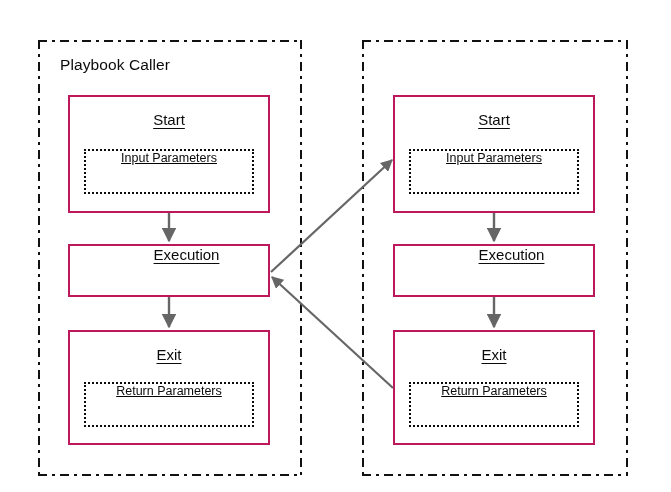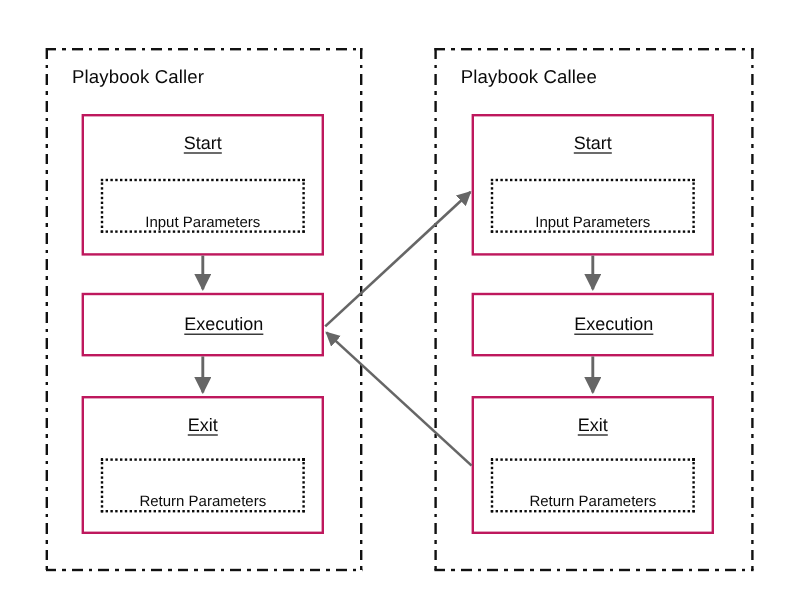--- a/index.html
+++ b/index.html
@@ -82,41 +82,41 @@
   }
   .node-title {
     font-size: 15px;
     color: #0b0b0b;
     text-decoration: underline;
     text-underline-offset: 3px;
     white-space: nowrap;
   }
   
   .node.center-only {
-    justify-content: center;
     padding-left: 35px;
   }
   
   .node.stacked {
     justify-content: flex-start;
     padding-top: 14px;
   }
 
   
   .param-box {
     position: absolute;
     box-sizing: border-box;
     left: 14px;
     right: 14px;
     height: 45px;
     border: 2px dotted #0b0b0b;
     display: flex;
-    align-items: flex-end;
+    align-items: flex-start;
     justify-content: center;
     background: #ffffff;
+    text-decoration: underline;
   }
   .param-label {
     font-size: 12.5px;
     color: #0b0b0b;
     white-space: nowrap;
   }
 
   
   #arrows {
     position: absolute;
@@ -156,21 +156,20 @@
     <div class="param-box" style="top:50px;">
       <span class="param-label">Return Parameters</span>
     </div>
   </div>
 
   <div class="lane" style="left:362px; top:20px; width:266px; height:436px;">
     <div class="lane-edge h top"></div>
     <div class="lane-edge h bottom"></div>
     <div class="lane-edge v left"></div>
     <div class="lane-edge v right"></div>
-    <div class="lane-title">Playbook Callee</div>
   </div>
 
   <div class="node stacked" style="left:393px; top:75px; width:202px; height:118px;">
     <div class="node-title">Start</div>
     <div class="param-box" style="top:52px;">
       <span class="param-label">Input Parameters</span>
     </div>
   </div>
 
   <div class="node center-only" style="left:393px; top:224px; width:202px; height:53px;">

